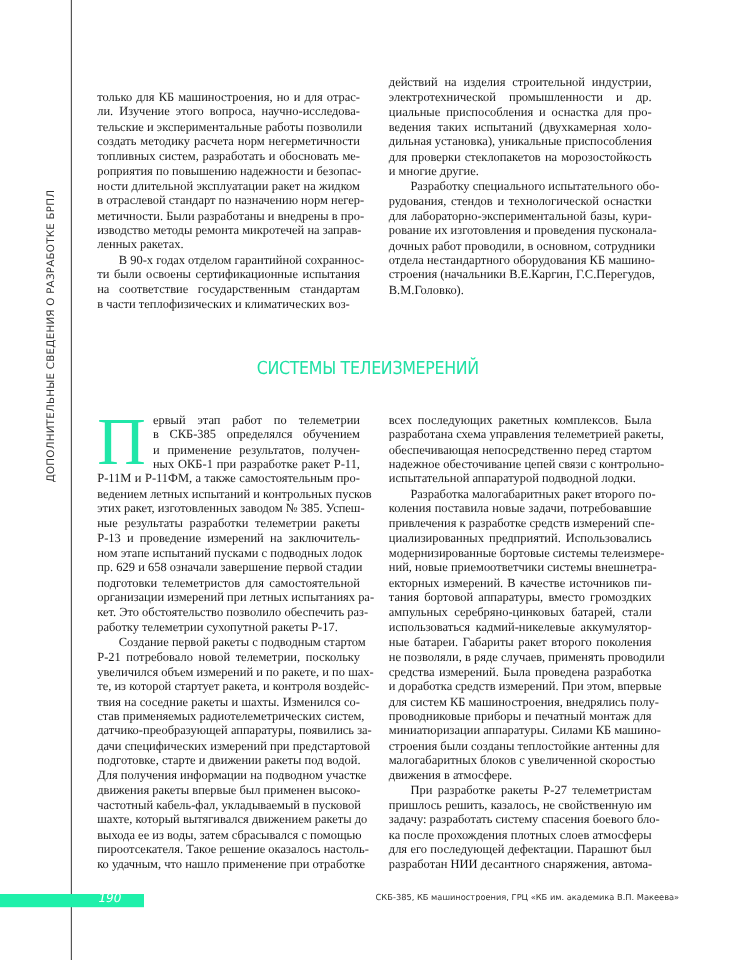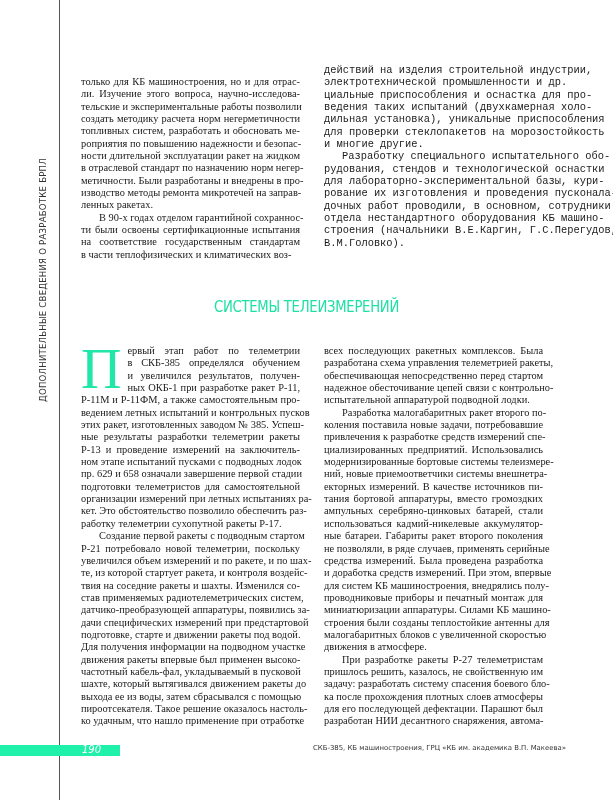--- a/index.html
+++ b/index.html
@@ -6,21 +6,21 @@
   body { width: 613px; height: 800px; position: relative; overflow: hidden;
          font-family: "Liberation Serif", "DejaVu Serif", serif; color: #1a1a1a; }
   .vrule { position: absolute; left: 59px; top: 0; width: 1px; height: 800px; background: #555; }
   .side-title { position: absolute; left: 43px; top: 280px; transform: translate(-50%, -50%) rotate(-90deg);
                 white-space: nowrap; font-family: "DejaVu Sans", sans-serif; font-size: 8.6px;
                 letter-spacing: 0.2px; color: #333; }
   .col { position: absolute; font-size: 10.4px; line-height: 12.35px; text-align: justify; }
   .line { display: block; text-align: justify; text-align-last: justify; white-space: nowrap; }
   .line.last { text-align-last: left; }
   .col-top-left { left: 81px; top: 76px; width: 219px; }
-  .col-top-right { left: 324px; top: 64px; width: 219px; font-family: Liberation Mono, monospace; }
+  .col-top-right { left: 324px; top: 64px; width: 219px; }
   .col-bot-left { left: 81px; top: 345px; width: 219px; }
   .col-bot-right { left: 324px; top: 345px; width: 219px; }
   .section-title { position: absolute; left: 0; width: 613px; top: 298px; text-align: center;
                    font-family: "DejaVu Sans", sans-serif; font-size: 15px; font-weight: normal;
                    color: #1fe0a4; letter-spacing: -0.3px; transform: scaleX(0.88); }
   .dropcap { float: left; font-size: 56px; line-height: 46px; height: 48px; color: #20e6a8;
              font-family: "Liberation Serif", serif; margin: 1px 6px 0 0; }
   .page-bar { position: absolute; left: 0; top: 745px; width: 120px; height: 11px; background: #1ff0aa; }
   .page-num { position: absolute; left: 82px; top: 744px; font-family: "DejaVu Sans", sans-serif;
               font-size: 10px; color: #ffffff; font-style: italic; }
@@ -68,21 +68,21 @@
     <span class="line last">В.М.Головко).</span>
   </div>
 
 <div class="section-title">СИСТЕМЫ ТЕЛЕИЗМЕРЕНИЙ</div>
 
 <div class="col col-bot-left">
   <span class="dropcap">П</span>
   <div id="bl-dc">
       <span class="line" style="text-align-last: justify;">ервый этап работ по телеметрии</span>
       <span class="line" style="text-align-last: justify;">в СКБ-385 определялся обучением</span>
-      <span class="line" style="text-align-last: justify;">и увеличился результатов, получен-</span>
+      <span class="line" style="text-align-last: justify;">и применение результатов, получен-</span>
       <span class="line" style="text-align-last: justify;">ных ОКБ-1 при разработке ракет Р-11,</span>
     </div>
   <div id="bl" style="clear:both">
       <span class="line">Р-11М и Р-11ФМ, а также самостоятельным про-</span>
       <span class="line">ведением летных испытаний и контрольных пусков</span>
       <span class="line">этих ракет, изготовленных заводом № 385. Успеш-</span>
       <span class="line">ные результаты разработки телеметрии ракеты</span>
       <span class="line">Р-13 и проведение измерений на заключитель-</span>
       <span class="line">ном этапе испытаний пусками с подводных лодок</span>
       <span class="line">пр. 629 и 658 означали завершение первой стадии</span>
@@ -118,21 +118,21 @@
     <span class="line">коления поставила новые задачи, потребовавшие</span>
     <span class="line">привлечения к разработке средств измерений спе-</span>
     <span class="line">циализированных предприятий. Использовались</span>
     <span class="line">модернизированные бортовые системы телеизмере-</span>
     <span class="line">ний, новые приемоответчики системы внешнетра-</span>
     <span class="line">екторных измерений. В качестве источников пи-</span>
     <span class="line">тания бортовой аппаратуры, вместо громоздких</span>
     <span class="line">ампульных серебряно-цинковых батарей, стали</span>
     <span class="line">использоваться кадмий-никелевые аккумулятор-</span>
     <span class="line">ные батареи. Габариты ракет второго поколения</span>
-    <span class="line">не позволяли, в ряде случаев, применять серийные</span>
+    <span class="line">не позволяли, в ряде случаев, применять проводили</span>
     <span class="line">средства измерений. Была проведена разработка</span>
     <span class="line">и доработка средств измерений. При этом, впервые</span>
     <span class="line">для систем КБ машиностроения, внедрялись полу-</span>
     <span class="line">проводниковые приборы и печатный монтаж для</span>
     <span class="line">миниатюризации аппаратуры. Силами КБ машино-</span>
     <span class="line">строения были созданы теплостойкие антенны для</span>
     <span class="line">малогабаритных блоков с увеличенной скоростью</span>
     <span class="line last">движения в атмосфере.</span>
     <span class="line" style="text-indent: 18px;">При разработке ракеты Р-27 телеметристам</span>
     <span class="line">пришлось решить, казалось, не свойственную им</span>

